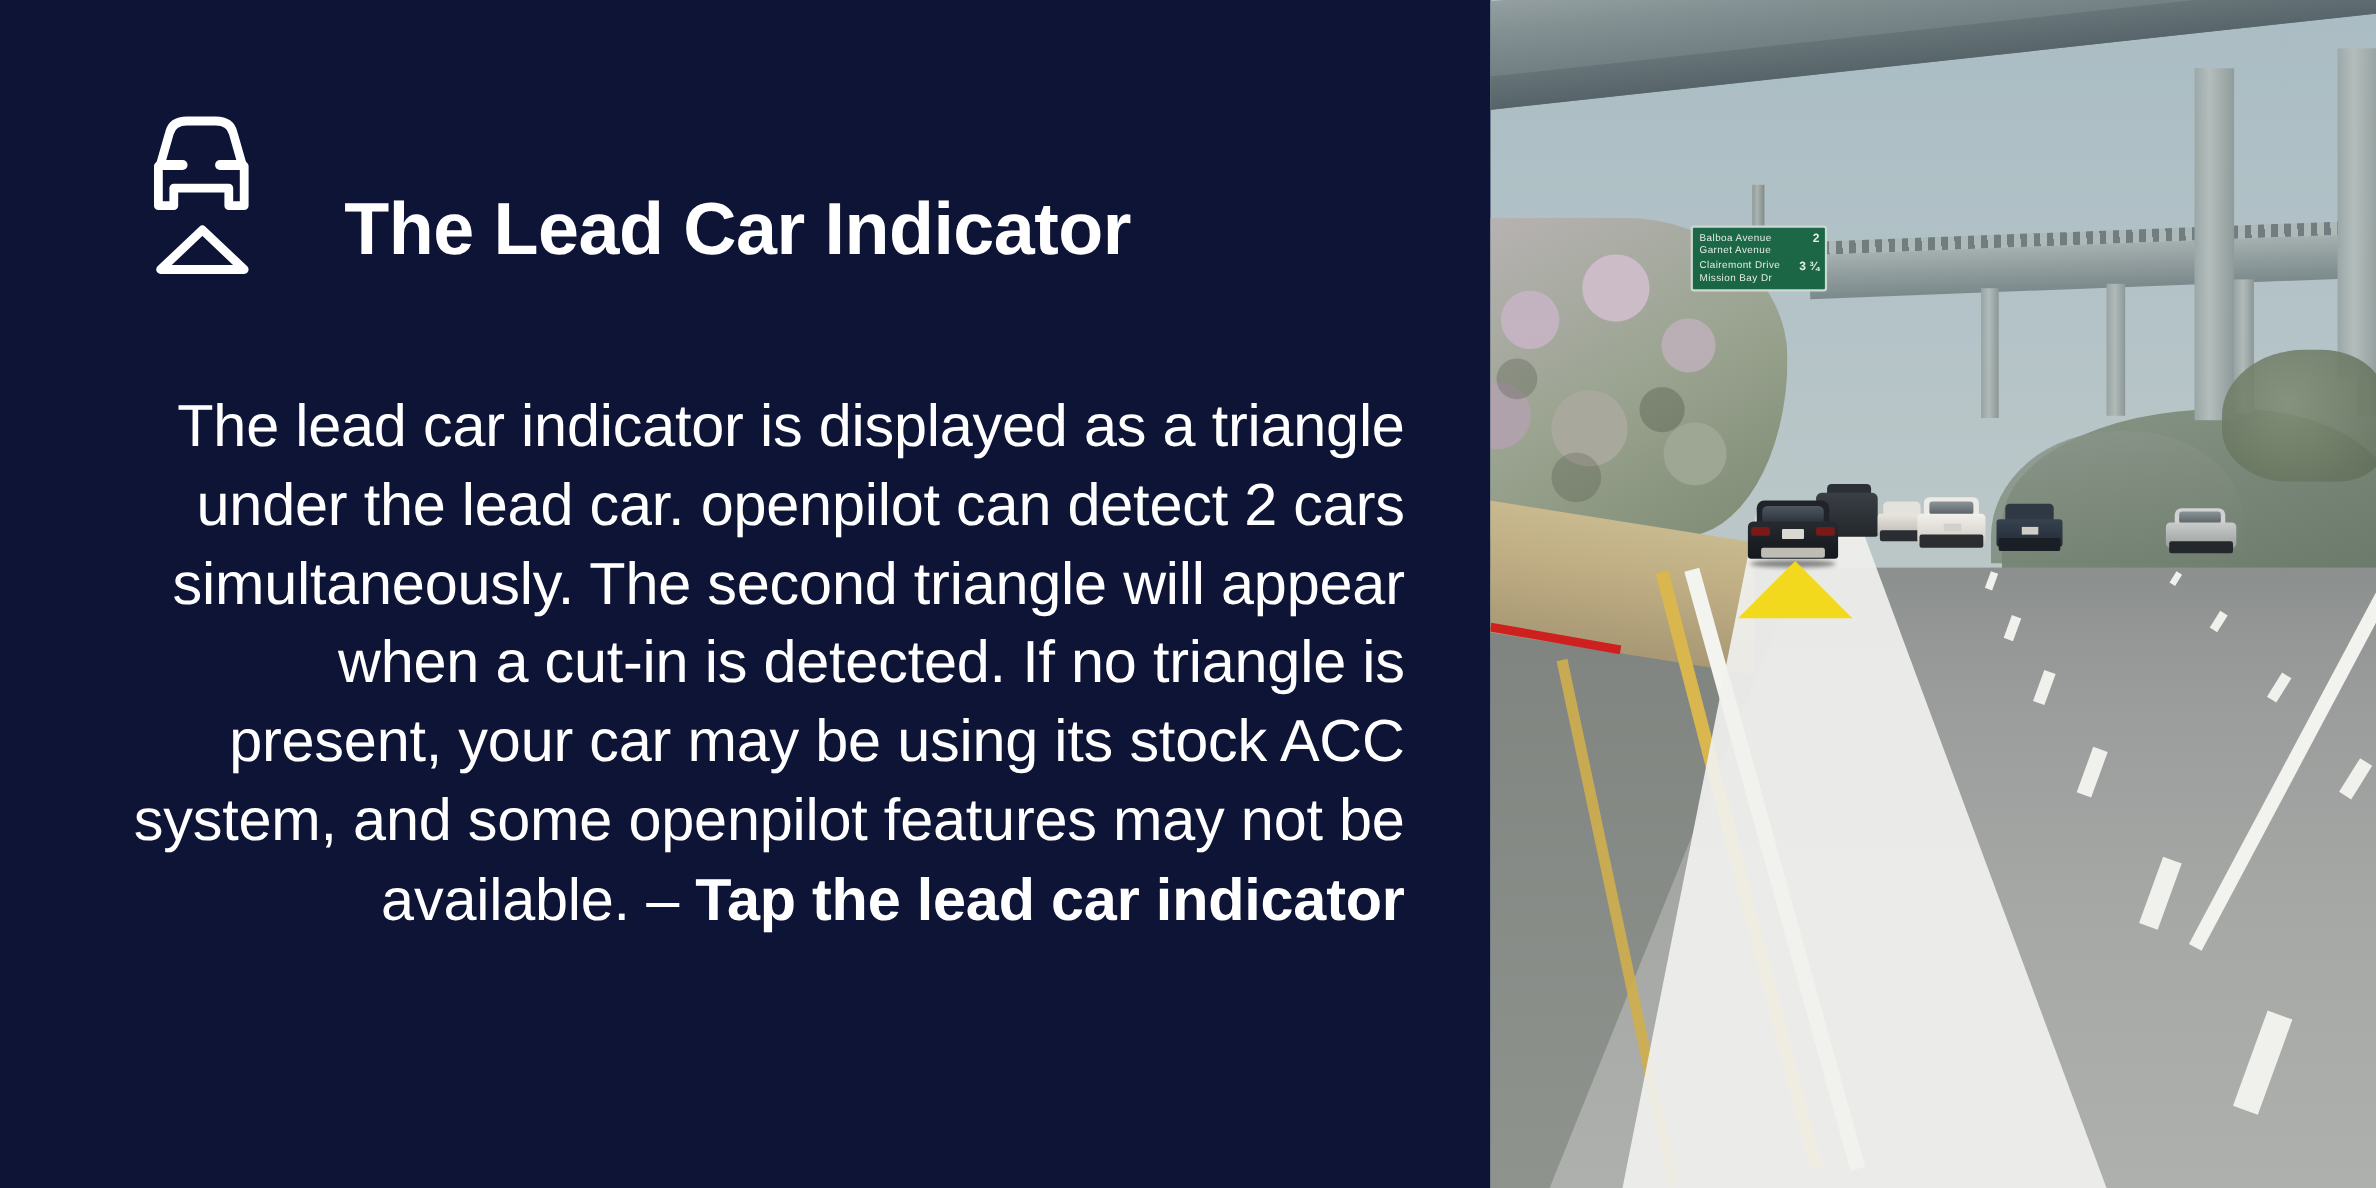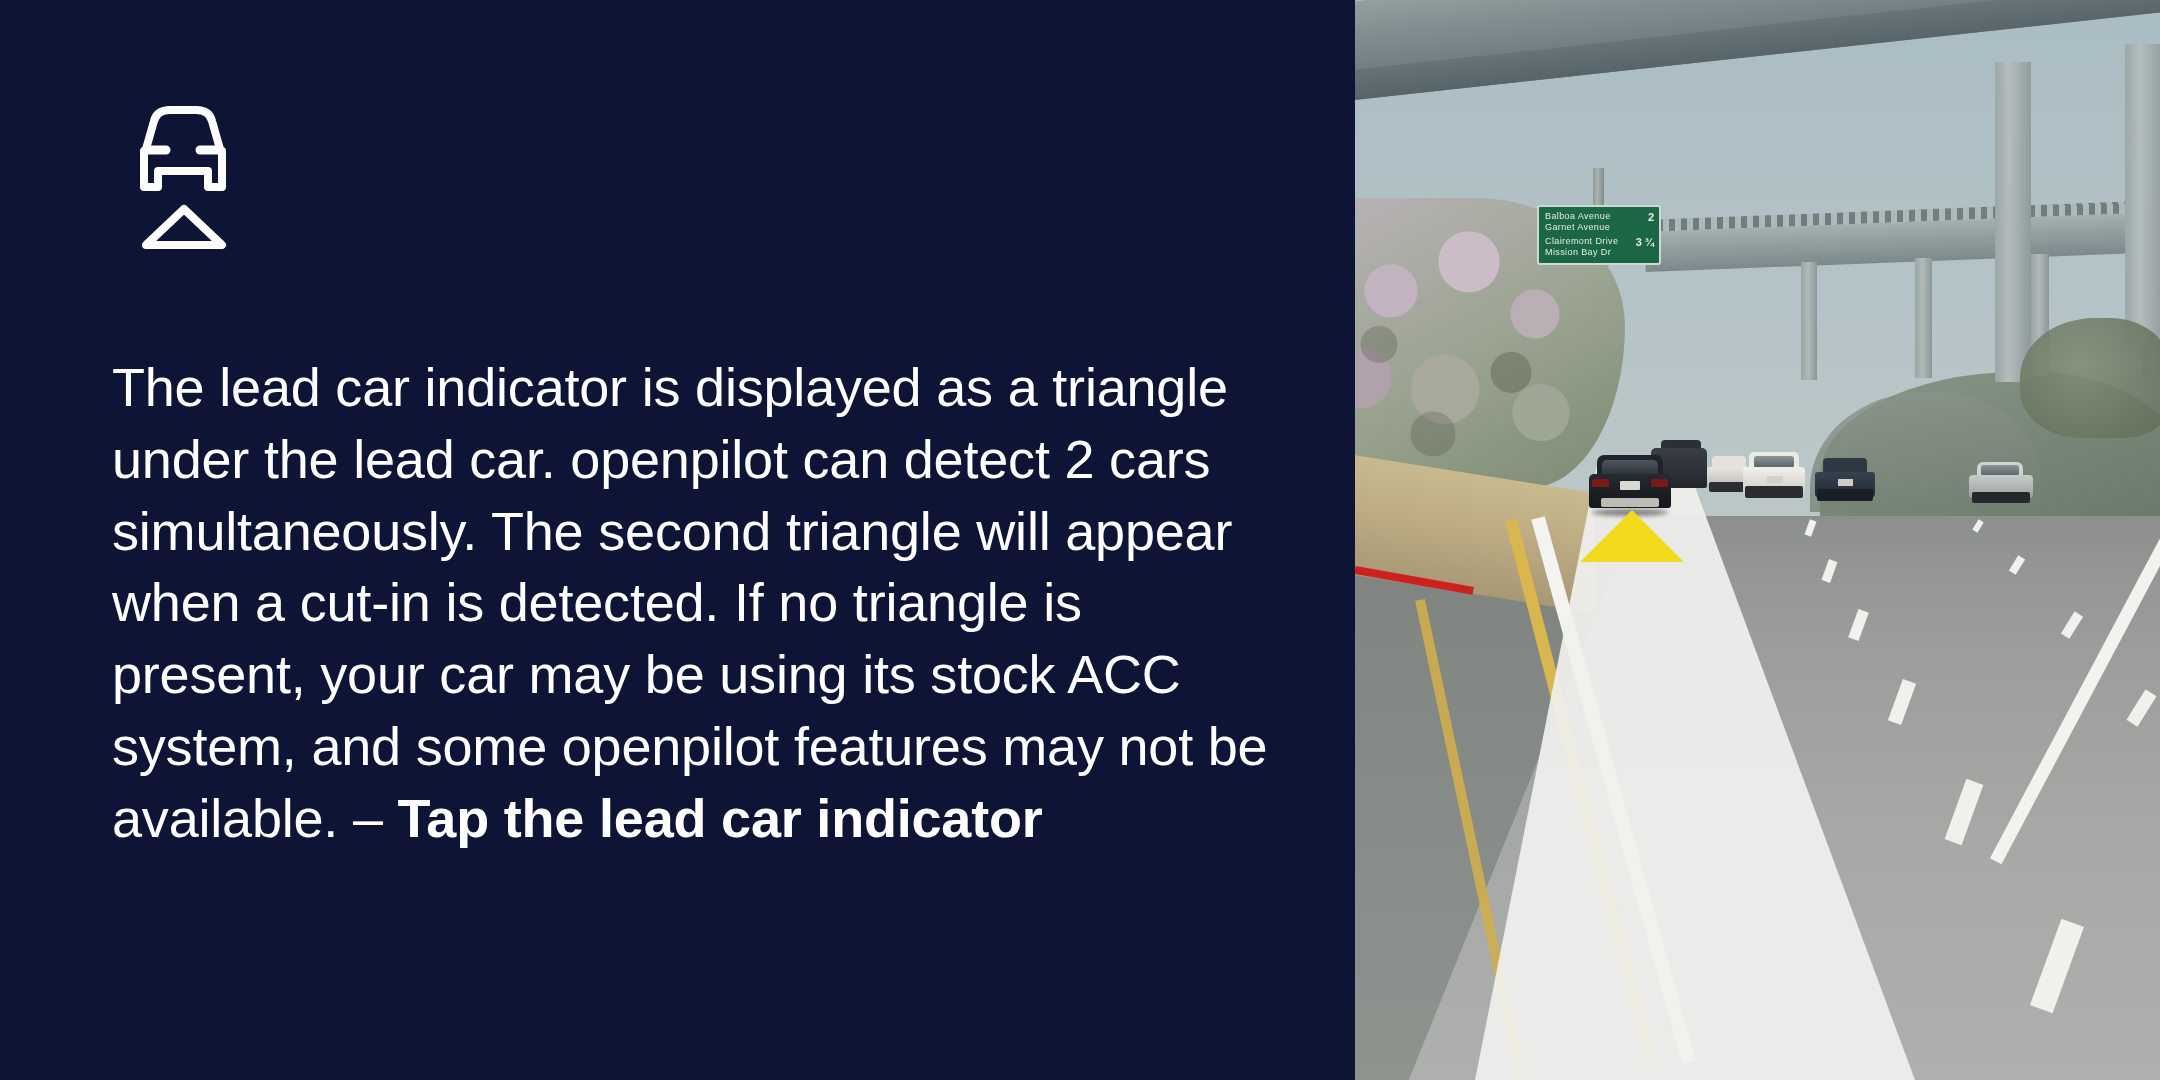--- a/index.html
+++ b/index.html
@@ -68,20 +68,21 @@
   .body-copy {
     position: absolute;
     left: 112px;
     top: 298px;
     width: 1165px;
     font-size: 54px;
     line-height: 1.33;
     color: #ffffff;
     font-weight: 400;
     letter-spacing: -0.2px;
+    text-align: right;
   }
   .body-copy .tap-bold {
     font-weight: 700;
   }
 
   
   .photo-panel {
     position: relative;
     width: 805px;
     height: 1080px;
@@ -484,20 +485,21 @@
         <path d="M22 44 L30 16 C32 8 38 5 46 5 L72 5 C80 5 86 8 88 16 L96 44" fill="none" stroke="#ffffff" stroke-width="8" stroke-linecap="round" stroke-linejoin="round"></path>
         <path d="M20 46 L20 82 L34 82 L34 66 L84 66 L84 82 L98 82 L98 46" fill="none" stroke="#ffffff" stroke-width="8" stroke-linecap="round" stroke-linejoin="round"></path>
         <path d="M22 45 L42 45" stroke="#ffffff" stroke-width="9" stroke-linecap="round"></path>
         <path d="M76 45 L96 45" stroke="#ffffff" stroke-width="9" stroke-linecap="round"></path>
       </svg>
       <svg class="tri-glyph" viewBox="0 0 92 48">
         <path d="M8 42 L46 6 L84 42 Z" fill="none" stroke="#ffffff" stroke-width="8" stroke-linejoin="round" stroke-linecap="round"></path>
       </svg>
     </div>
 
+    <h1 class="headline">The Lead Car Indicator</h1>
 
     <p class="body-copy">
       <span>The lead car indicator is displayed as a triangle under the lead car. openpilot can detect 2 cars simultaneously. The second triangle will appear when a cut-in is detected. If no triangle is present, your car may be using its stock ACC system, and some openpilot features may not be available. – </span><span class="tap-bold">Tap the lead car indicator</span>
     </p>
   </section>
 
   <section class="photo-panel">
 
     <div class="sky"></div>
     <div class="hill-right"></div>

